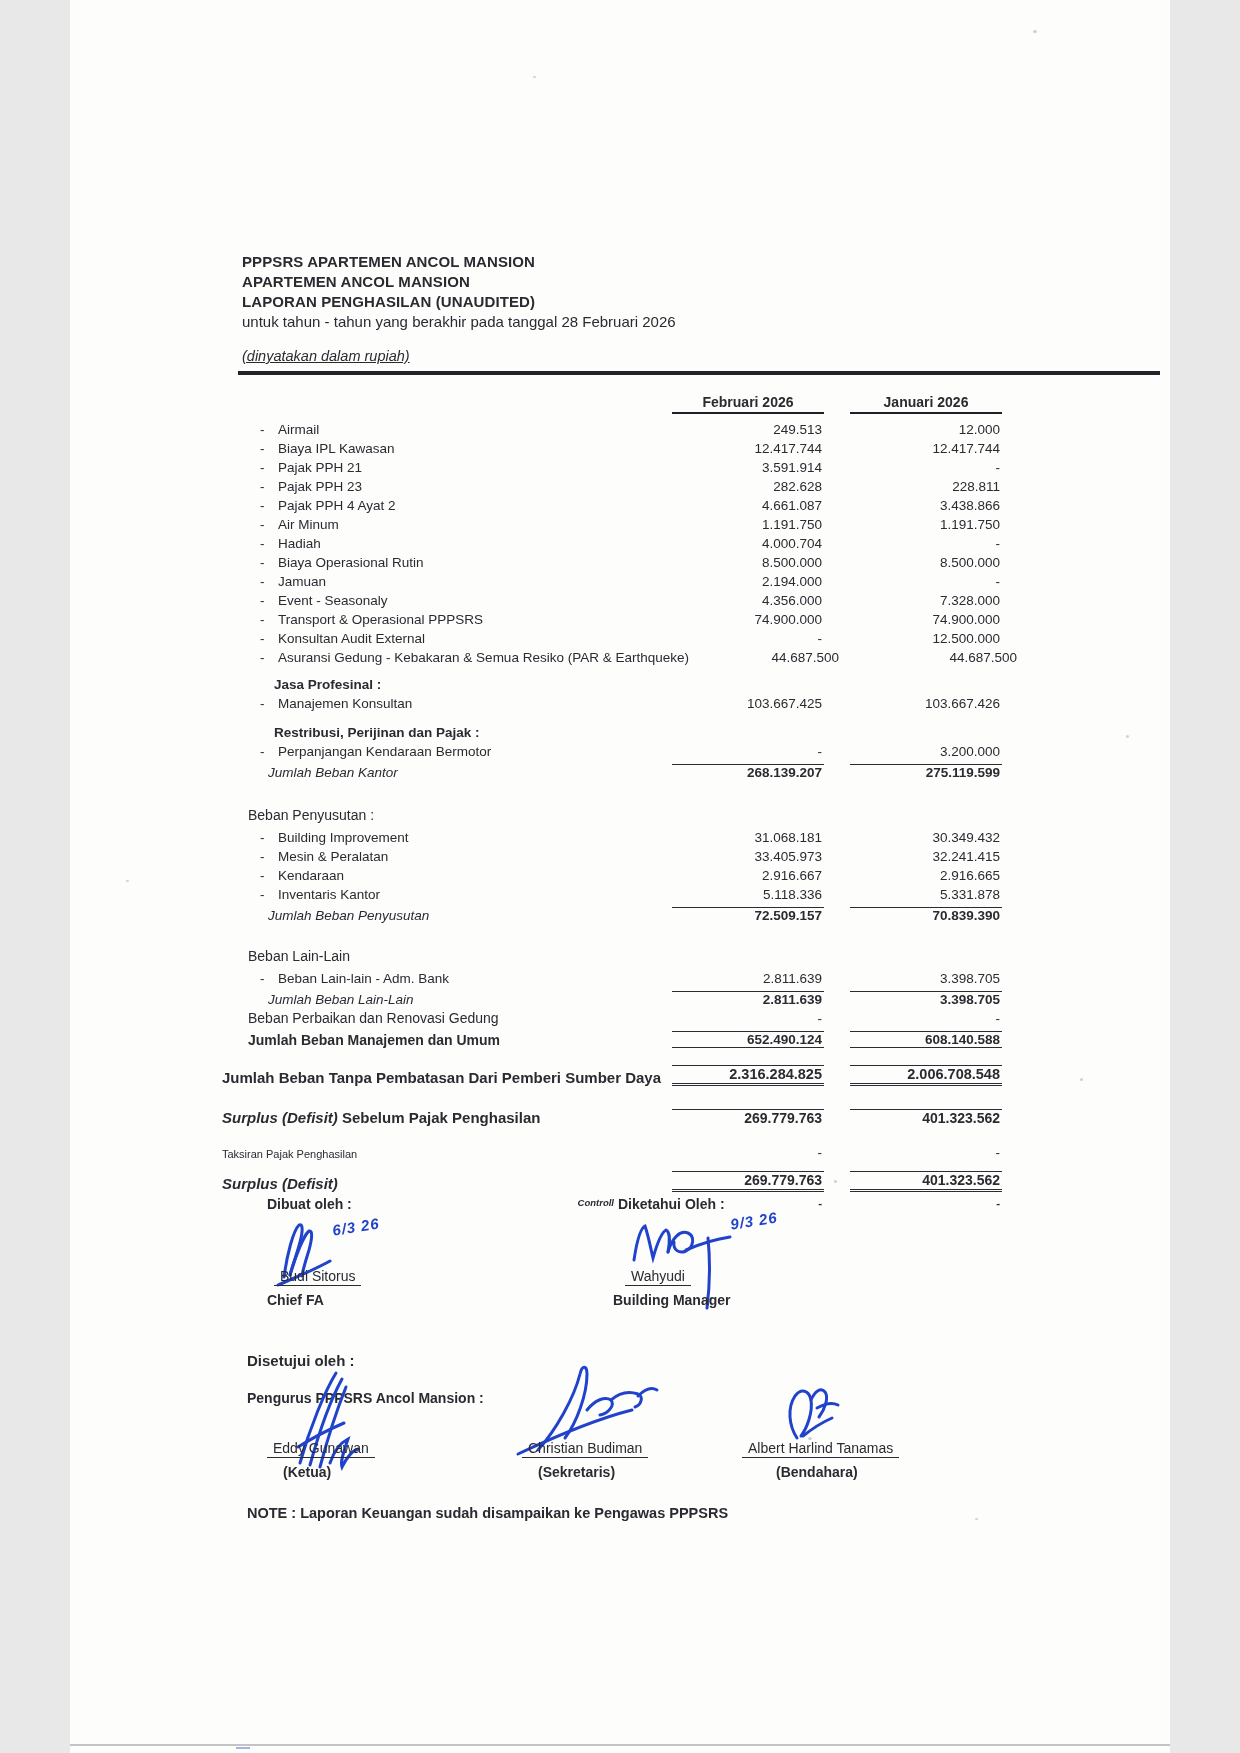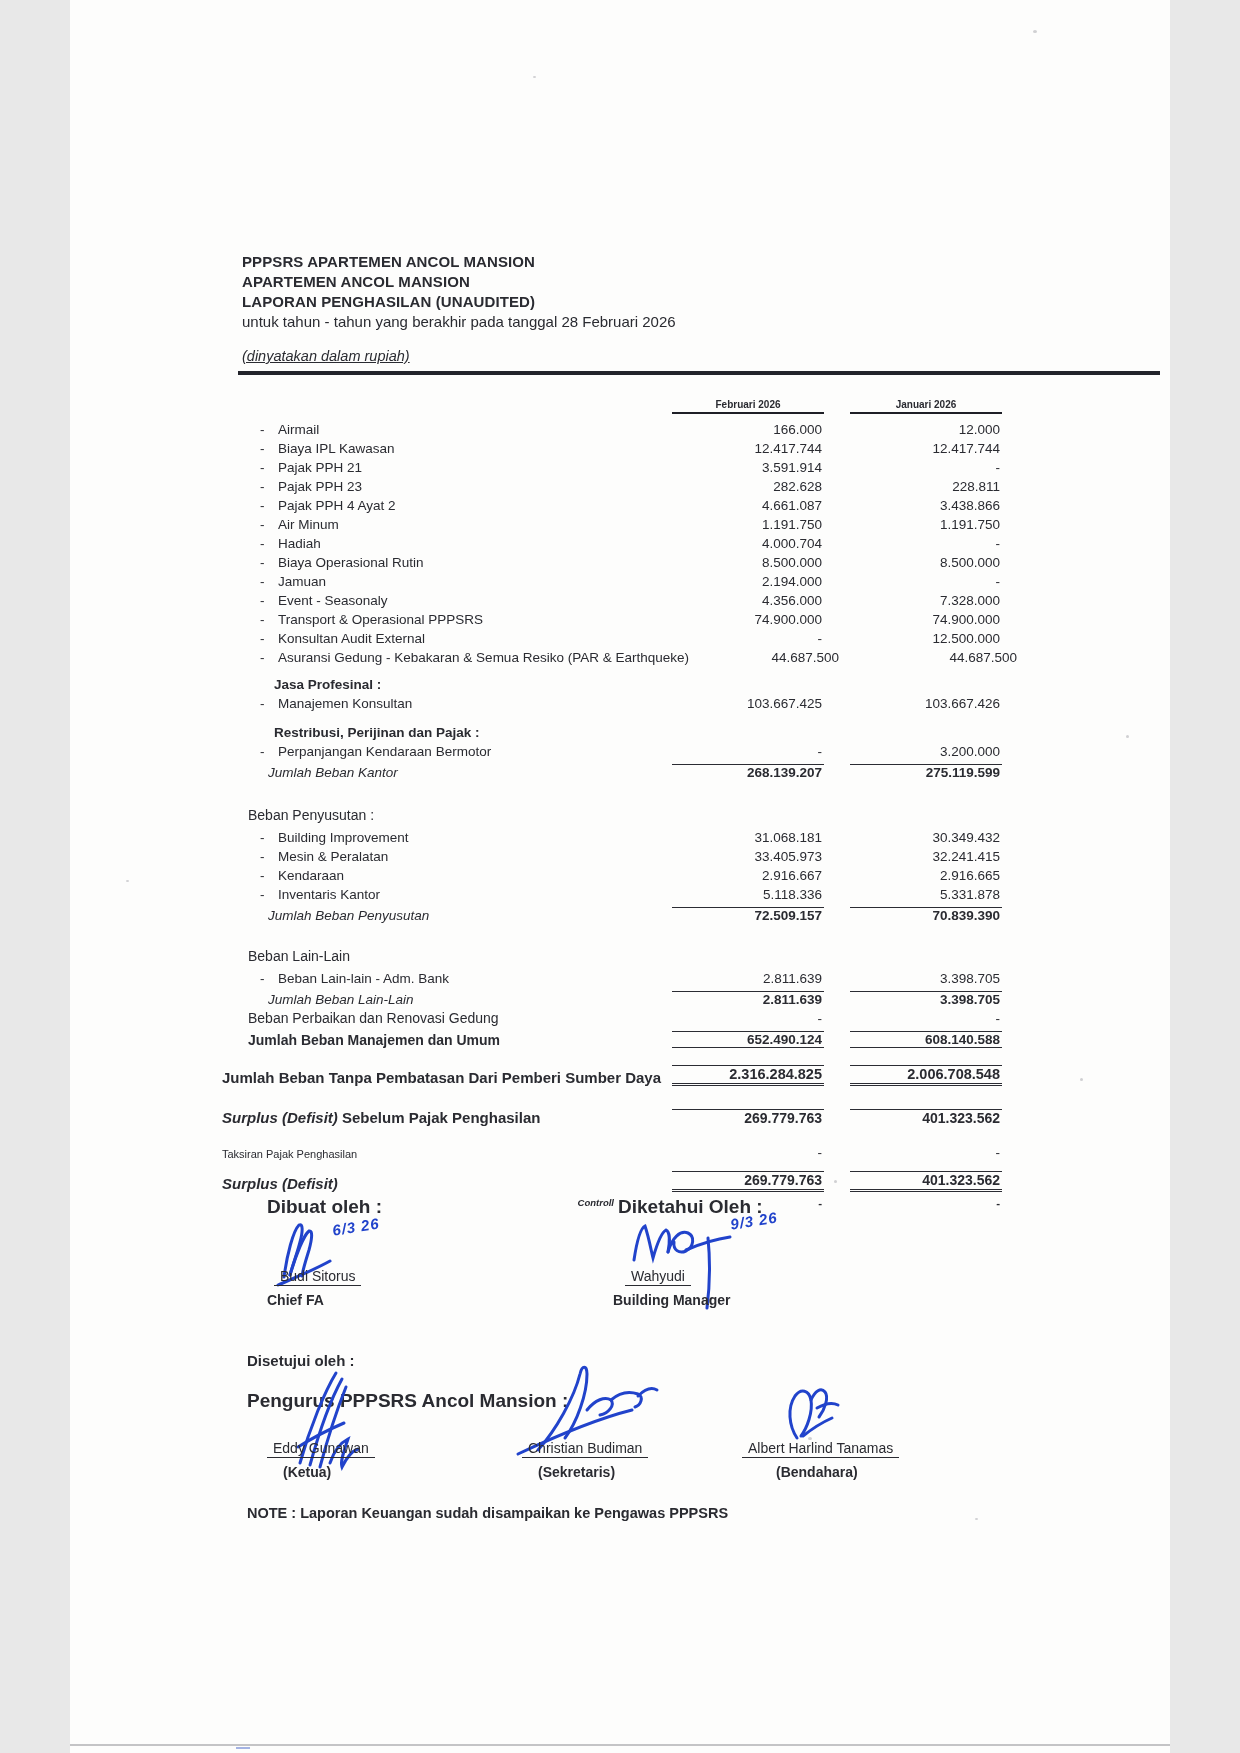--- a/index.html
+++ b/index.html
@@ -17,21 +17,21 @@
   .doc-header .b{font-weight:bold;letter-spacing:.1px;}
   .currency-note{
     position:absolute;left:172px;top:348px;
     font-size:14.5px;font-style:italic;text-decoration:underline;
   }
   .page-rule{position:absolute;left:168px;top:371px;width:922px;height:3.5px;background:#23242b;}
   
   .report{position:absolute;left:152px;top:388px;width:780px;font-size:13.5px;}
   .row{display:grid;grid-template-columns:1fr 152px 26px 152px;align-items:end;min-height:19px;}
   .hdr-row{min-height:26px;margin-bottom:4px;}
-  .hdr{font-weight:bold;font-size:10px;text-align:center;border-bottom:2.5px solid #1e1f26;padding-bottom:2px;align-self:end;}
+  .hdr{font-weight:bold;font-size:14px;text-align:center;border-bottom:2.5px solid #1e1f26;padding-bottom:2px;align-self:end;}
   .hdr.feb{grid-column:2;}
   .hdr.jan{grid-column:4;}
   .lbl{grid-column:1;white-space:nowrap;}
   .num{text-align:right;padding-right:2px;font-variant-numeric:tabular-nums;}
   .num.feb{grid-column:2;}
   .num.jan{grid-column:4;}
   .rt{border-top:1.6px solid #2b2c33;}
   .rb1{border-bottom:1.6px solid #2b2c33;}
   .rb2{border-bottom:3.5px double #2b2c33;padding-bottom:1px;}
   
@@ -53,21 +53,21 @@
   .surplus{min-height:24px;}
   .surplus .lbl{font-weight:bold;font-style:italic;font-size:15px;}
   .surplus .lbl .lbl2{font-style:normal;}
   .surplus .num{font-weight:bold;font-size:14px;}
   .plainbig{min-height:22px;}
   .plainbig .lbl{font-size:11px;}
   .control{min-height:14px;margin-top:2px;}
   .control .lbl{text-align:right;padding-right:58px;font-size:9.5px;font-weight:bold;font-style:italic;}
   .control .num{font-weight:bold;font-size:11.5px;line-height:10px;}
   
-  .sig-heading{position:absolute;font-weight:bold;font-size:19px;}
+  .sig-heading{position:absolute;font-weight:bold;font-size:14px;}
   .sig-name{position:absolute;font-size:14px;border-bottom:1.4px solid #2a2b31;padding:0 6px 1px 6px;}
   .sig-role{position:absolute;font-weight:bold;font-size:14px;}
   .sig-svg{position:absolute;}
   .hand-date{position:absolute;color:#2143cb;font-style:italic;font-weight:bold;font-size:15px;transform:rotate(-9deg);letter-spacing:1px;}
   .note-line{position:absolute;left:177px;top:1505px;font-weight:bold;font-size:14.5px;}
   
   .speck{position:absolute;background:#9a9aa0;border-radius:50%;opacity:.45;}
   .bottom-edge{position:absolute;left:0;top:1744px;width:1240px;height:1.5px;background:#c4c4c6;}
   .bottom-tick{position:absolute;left:166px;top:1747px;width:14px;height:2px;background:#7e93d8;opacity:.7;}
 </style>
@@ -87,21 +87,21 @@
   <div class="page-rule"></div>
 
   <div class="report">
     <div class="row hdr-row">
       <div class="hdr feb">Februari 2026</div>
       <div class="hdr jan">Januari 2026</div>
     </div>
     <div id="rows-host">
         <div class="row item">
           <div class="lbl">Airmail</div>
-          <div class="num feb">166.000</div>
+          <div class="num feb">249.513</div>
           <div class="num jan">12.000</div>
         </div>
         <div class="row item">
           <div class="lbl">Biaya IPL Kawasan</div>
           <div class="num feb">12.417.744</div>
           <div class="num jan">12.417.744</div>
         </div>
         <div class="row item">
           <div class="lbl">Pajak PPH 21</div>
           <div class="num feb">3.591.914</div>

